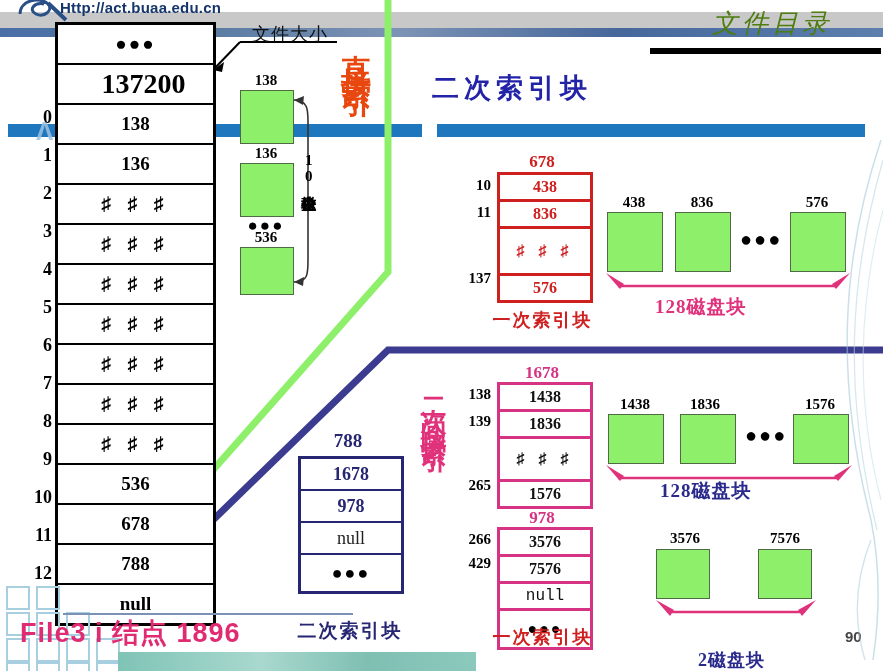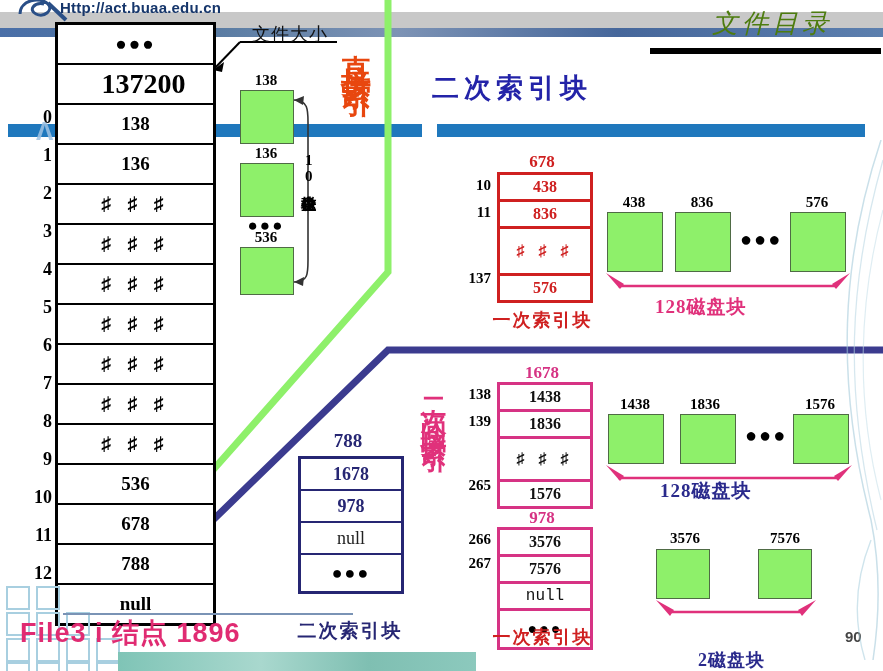--- a/index.html
+++ b/index.html
@@ -245,21 +245,21 @@
   <div class="abs" style="left:660px;top:478px;font-size:19px;font-weight:700;color:#2a2a8c;letter-spacing:1px;">128磁盘块</div>
 
   <div class="abs tcap" style="left:497px;top:508px;width:90px;font-size:17px;color:#d63384;">978</div>
   <div class="abs ptable" style="left:497px;top:527px;width:90px;">
     <div class="r">3576</div>
     <div class="r">7576</div>
     <div class="r" style="font-family:'Liberation Mono',monospace;font-weight:400;color:#111;">null</div>
     <div class="r dots" style="height:36px;line-height:36px;color:#000;">●●●</div>
   </div>
   <div class="rowidx" style="left:448px;top:531px;width:43px;">266</div>
-  <div class="rowidx" style="left:448px;top:555px;width:43px;">267</div>
+  <div class="rowidx" style="left:448px;top:555px;width:43px;">429</div>
   <div class="abs tcap" style="left:470px;top:625px;width:145px;font-size:18px;color:#cf2020;letter-spacing:2px;">一次索引块</div>
 
   <div class="abs glabel" style="left:655px;top:530px;width:60px;">3576</div>
   <div class="abs gblock" style="left:656px;top:549px;width:52px;height:48px;"></div>
 
   <div class="abs glabel" style="left:755px;top:530px;width:60px;">7576</div>
   <div class="abs gblock" style="left:758px;top:549px;width:52px;height:48px;"></div>
 
   <svg class="abs" style="left:650px;top:596px;width:175px;height:24px;">
     <line x1="18" y1="16" x2="152" y2="16" stroke="#e0317b" stroke-width="2.5"></line>

